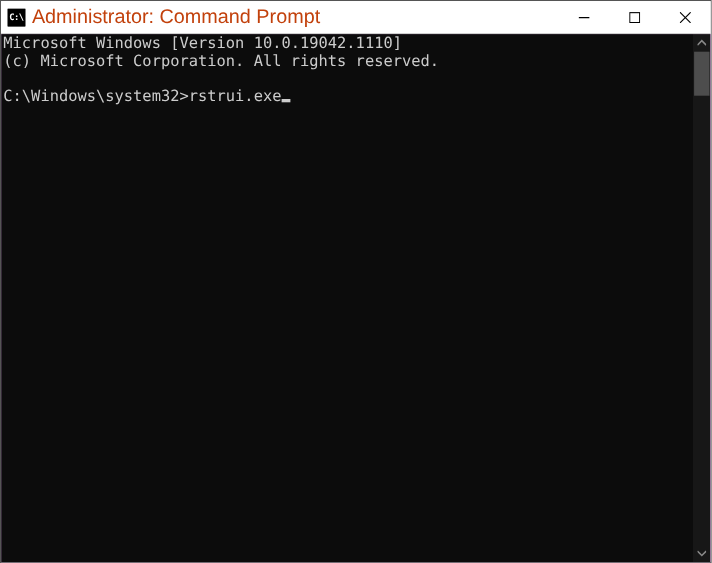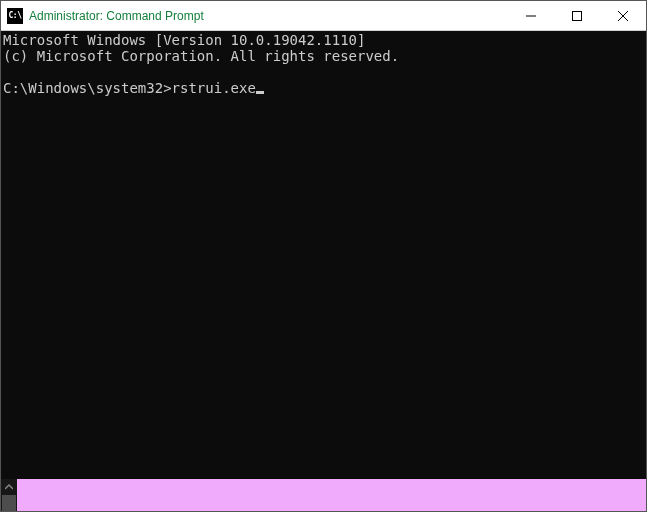--- a/index.html
+++ b/index.html
@@ -37,22 +37,22 @@
     font-family: Consolas, monospace;
     font-size: 8px;
     font-weight: bold;
     border: 1px solid #000;
     background: #000;
     color: #fff;
     line-height: 1;
     letter-spacing: -0.5px;
   }
   .titlebar-text {
-    font-size: 12px;
-    color: #15803d;
+    font-size: 18px;
+    color: #c2410c;
     flex: 1;
   }
   .titlebar-controls {
     display: flex;
     height: 100%;
   }
   .titlebar-btn {
     width: 46px;
     height: 100%;
     display: flex;
@@ -60,21 +60,21 @@
     justify-content: center;
     font-size: 10px;
     font-family: "Segoe UI", sans-serif;
     color: #000;
     cursor: default;
   }
   .titlebar-btn svg { width: 10px; height: 10px; }
   .content-area {
     flex: 1;
     display: flex;
-    flex-direction: column;
+    flex-direction: row;
     overflow: hidden;
     background: #f0abfc;
   }
   .console {
     flex: 1;
     background: #0c0c0c;
     color: #cccccc;
     font-family: Consolas, "Lucida Console", monospace;
     font-size: 14px;
     line-height: 16px;

